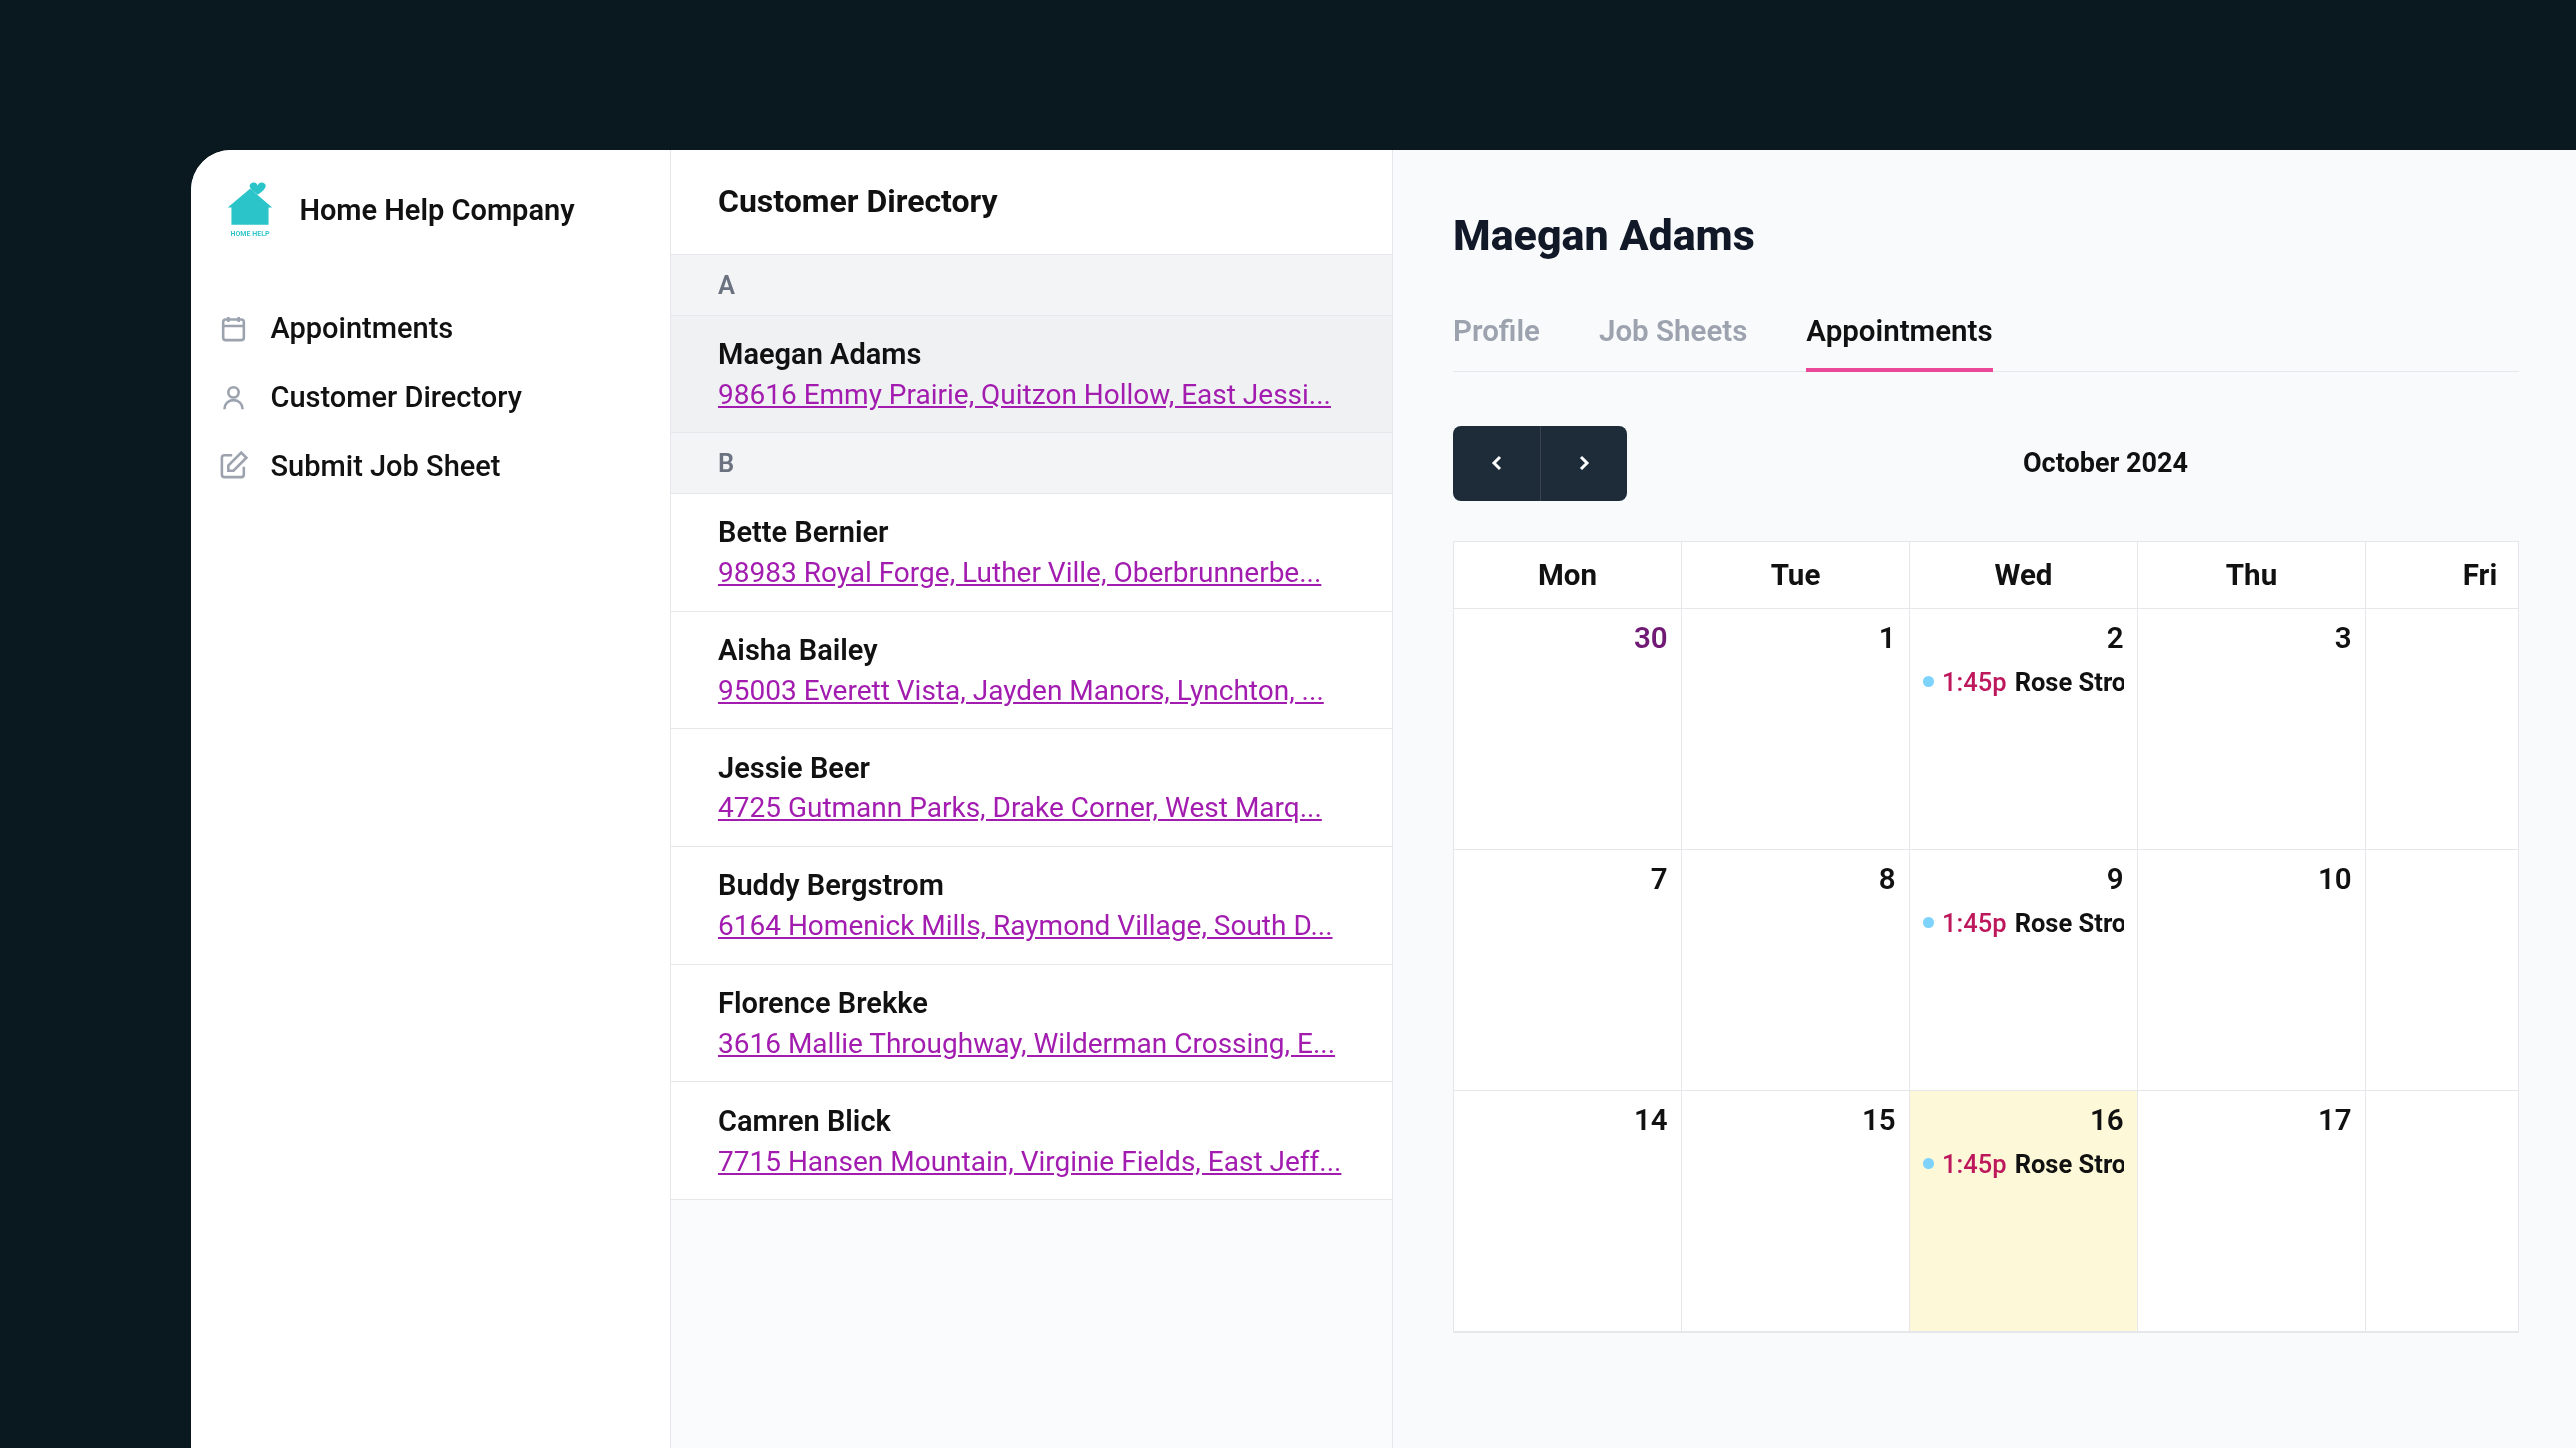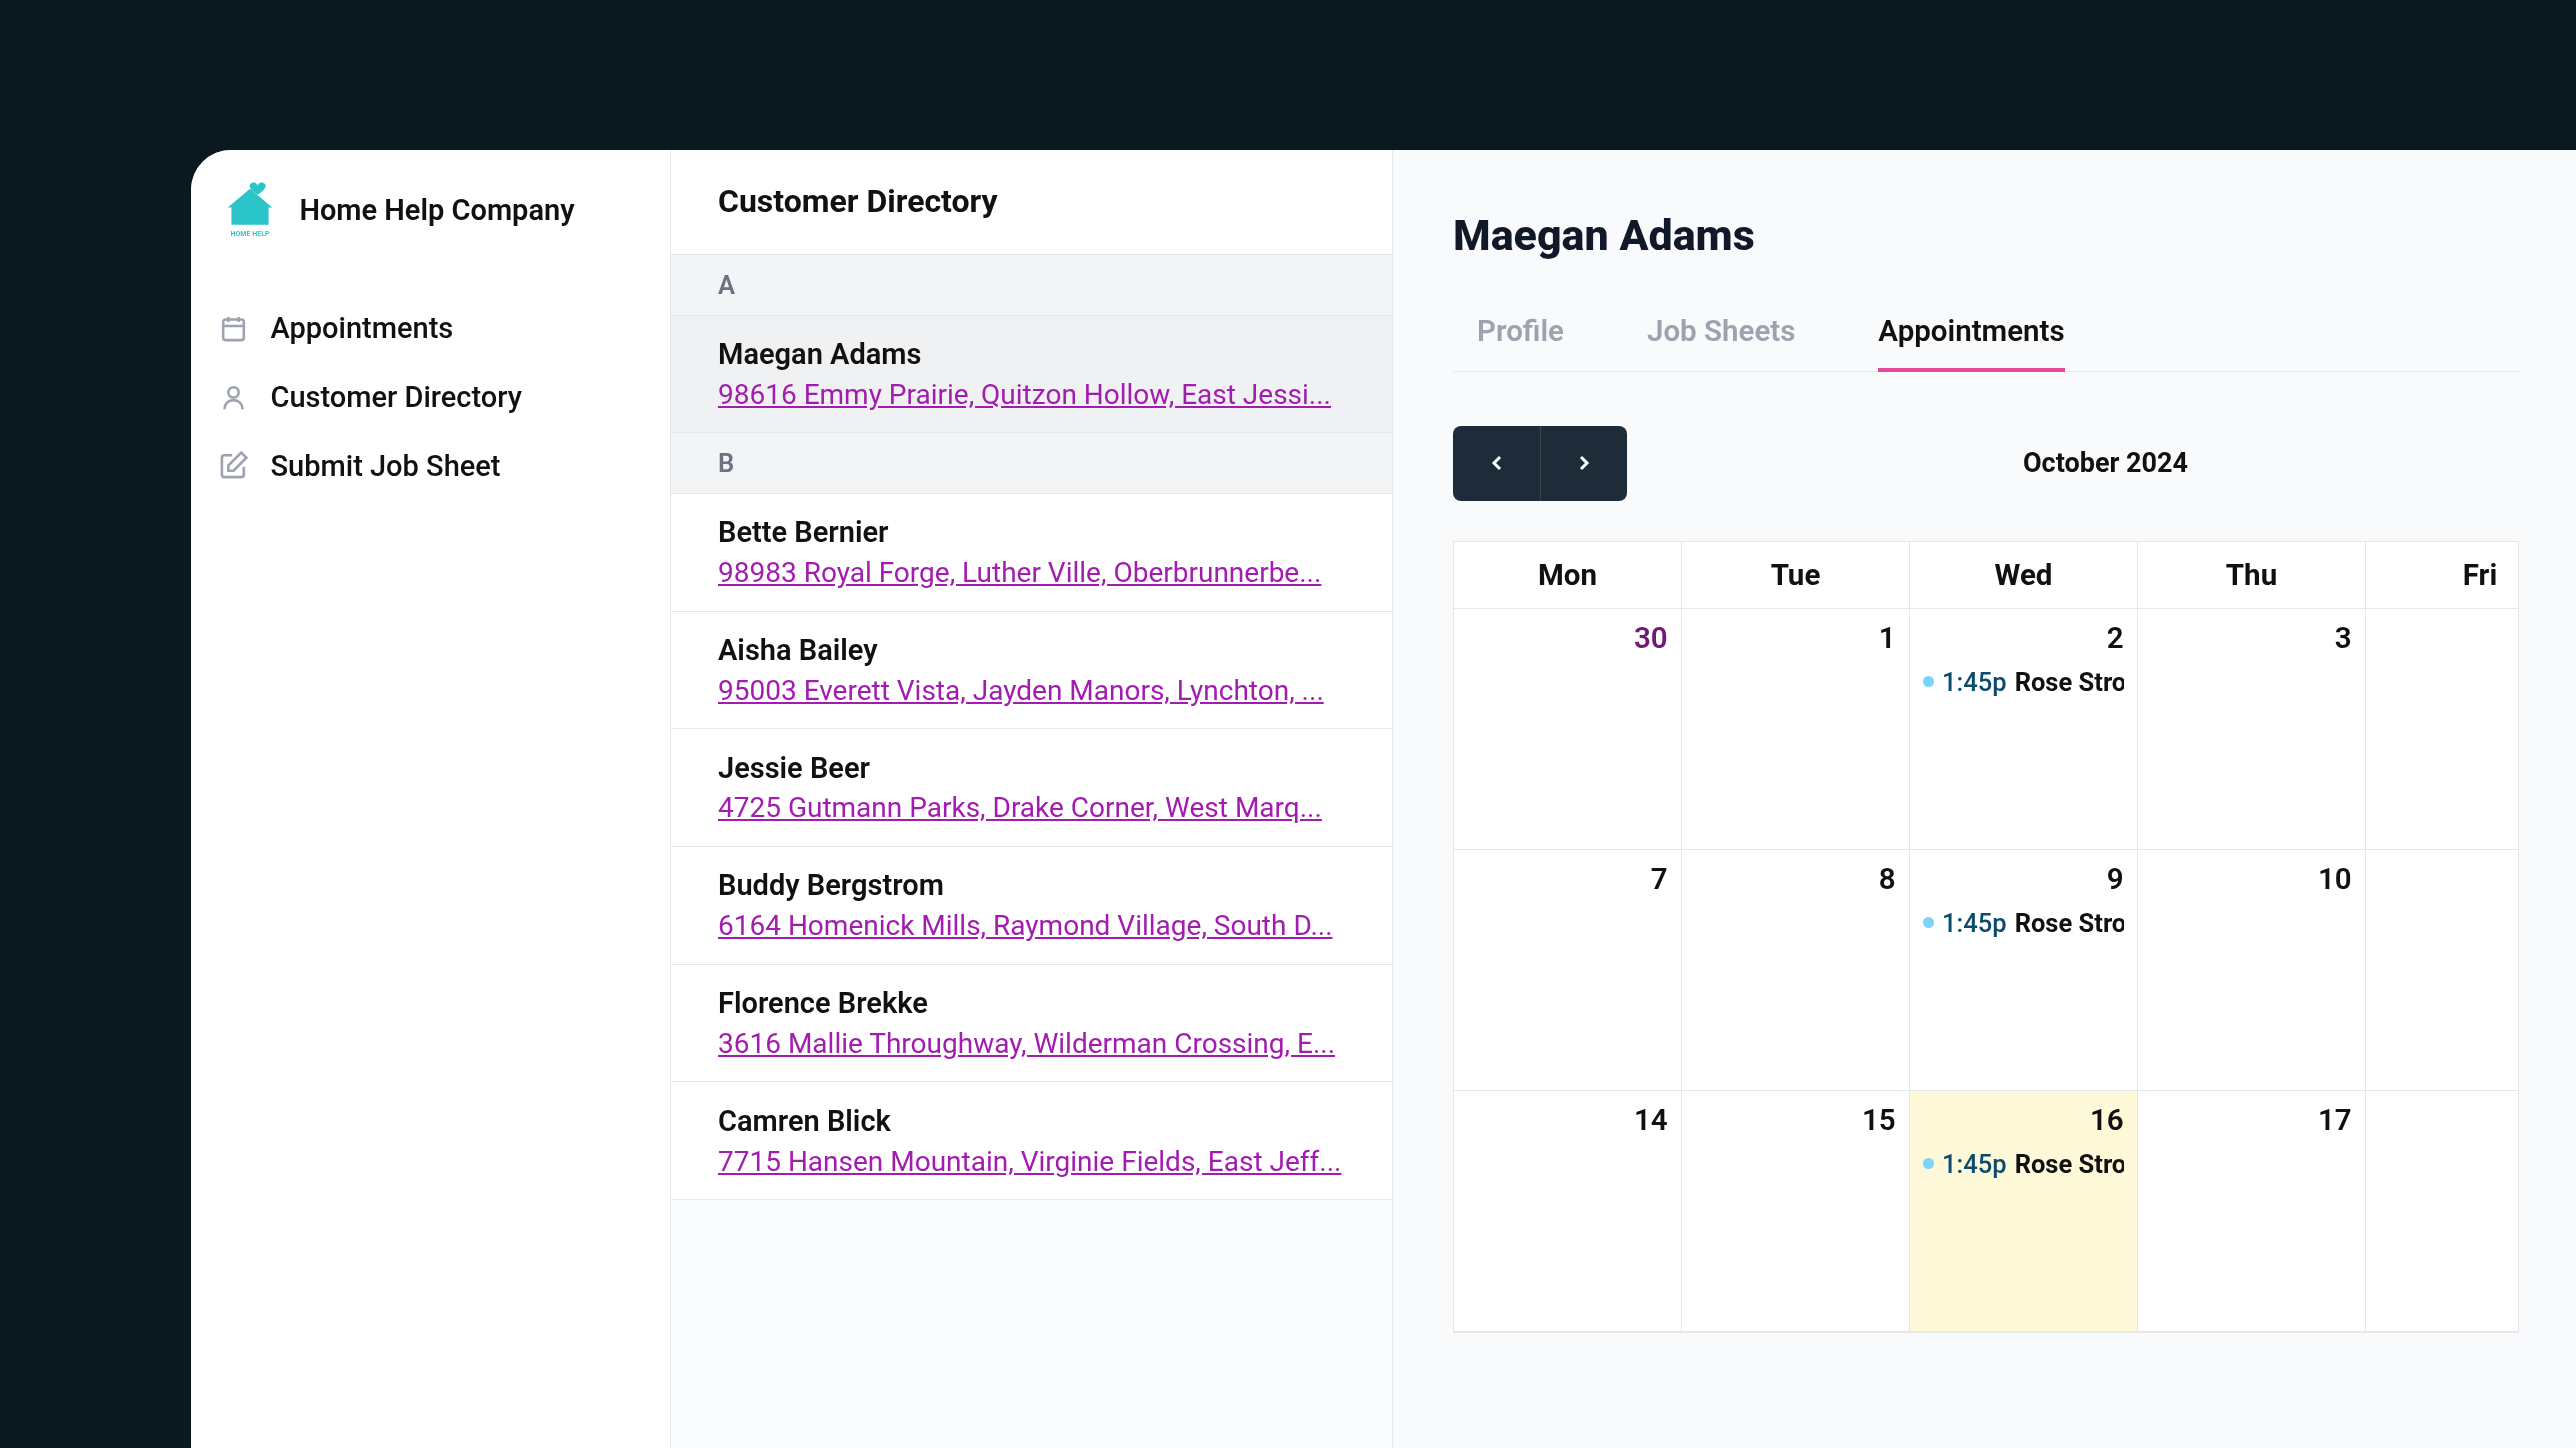--- a/index.html
+++ b/index.html
@@ -96,21 +96,20 @@
 .detail-title { font-size: 43px; font-weight: 800; color: #111827; margin-bottom: 54px; }
 .tabs { display: flex; gap: 59px; border-bottom: 0.7px solid #e5e7eb; margin-bottom: 54px; }
 .tab {
   font-size: 29.5px;
   font-weight: 600;
   color: #9ca3af;
   padding-bottom: 20px;
   cursor: pointer;
   border-bottom: 4px solid transparent;
   margin-bottom: -1.3px;
-  margin-left: 24px;
 }
 .tab.active { color: #111; border-bottom-color: #ec4899; }
 
 .cal-header { display: flex; align-items: center; margin-bottom: 40px; }
 .nav-buttons {
   display: flex;
   background: #1e2b38;
   border-radius: 8px;
   overflow: hidden;
 }
@@ -166,21 +165,21 @@
 .day-num { font-size: 29.5px; font-weight: 600; color: #111; text-align: right; margin-bottom: 12px; }
 .event {
   display: flex;
   align-items: center;
   gap: 8px;
   font-size: 25.5px;
   white-space: nowrap;
   overflow: hidden;
 }
 .event-dot { width: 10.7px; height: 10.7px; border-radius: 50%; background: #7dd3fc; flex-shrink: 0; }
-.event-time { color: #0c4a6e; font-weight: 500; }
+.event-time { color: #be185d; font-weight: 500; }
 .event-title { font-weight: 700; color: #111; text-align: right; }
 </style>
 </head>
 <body>
 
 <div class="app-frame">
 
   <aside class="sidebar">
     <div class="logo-row">
       <svg class="logo-svg" viewBox="0 0 100 100">

